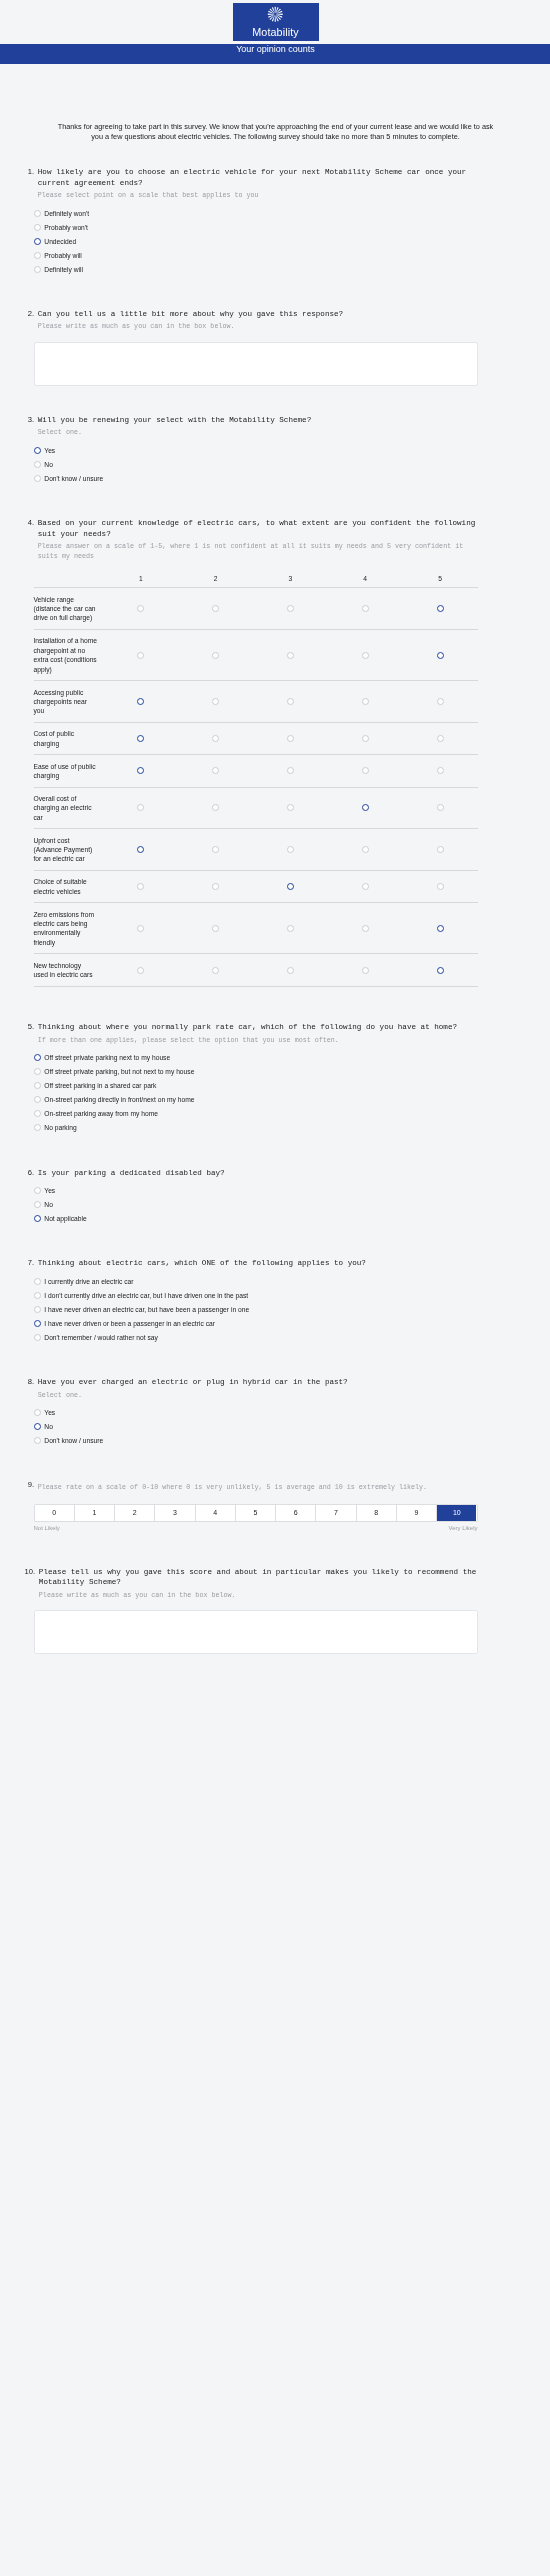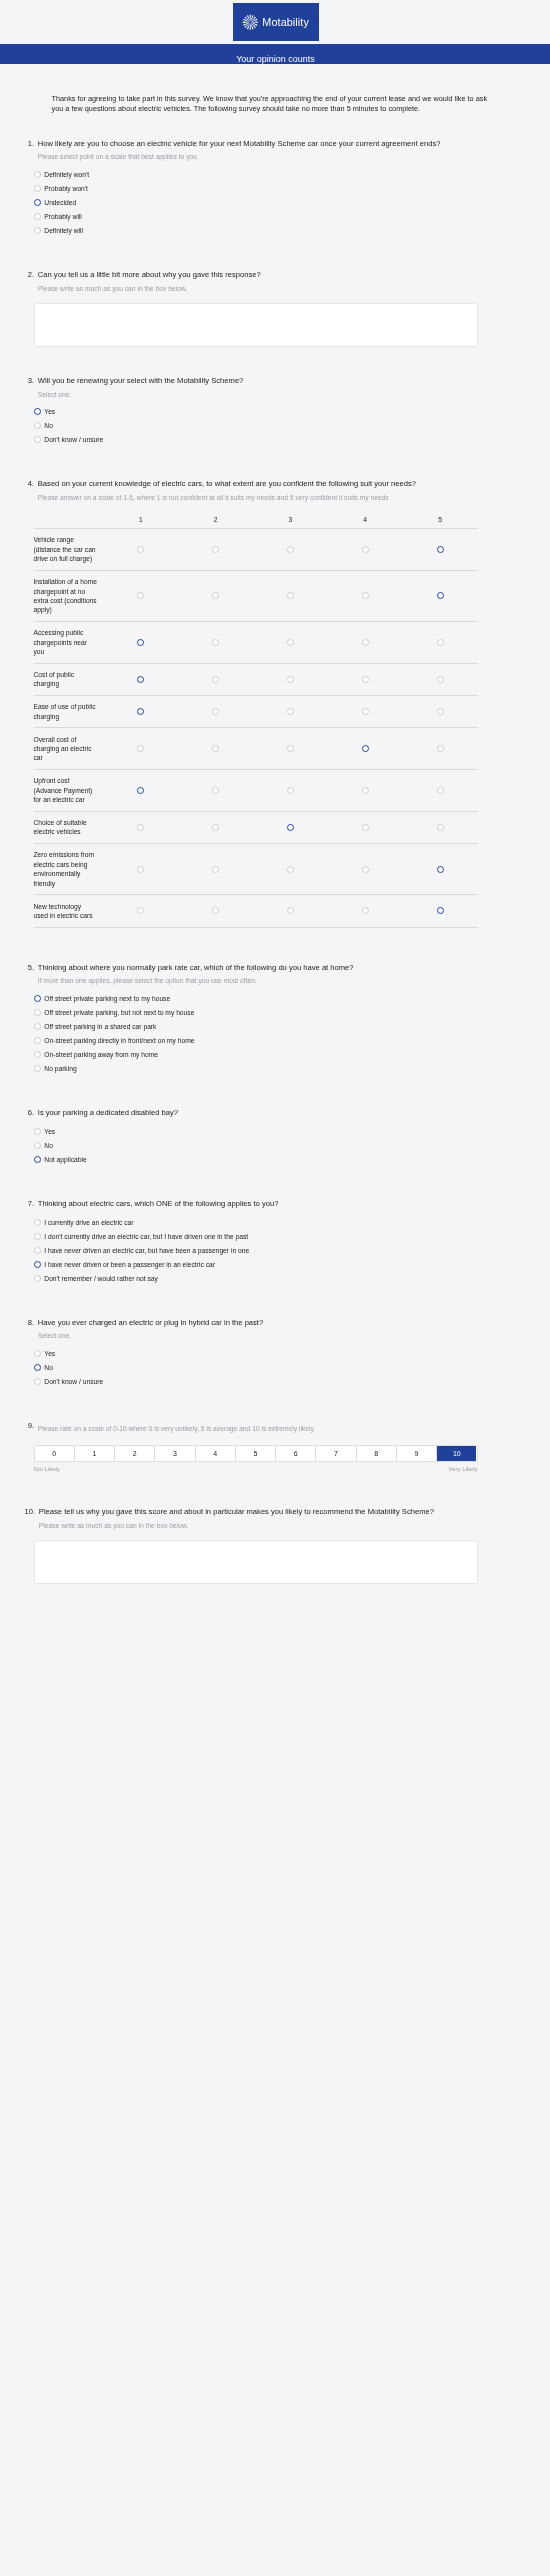--- a/index.html
+++ b/index.html
@@ -16,61 +16,64 @@
     width: 100%;
     display: flex; justify-content: center;
     padding: 3.2px 0 2.5px 0;
     background: #f4f5f7;
   }
   .logo-box {
     background: #20409a;
     width: 86px; height: 38px;
     display: flex; align-items: center; justify-content: center;
     gap: 3.8px;
+    flex-direction: column;
   }
   .logo-mark { width: 16.5px; height: 16.5px; flex: 0 0 auto; }
   .logo-text {
     color: #ffffff;
     font-size: 10.8px;
     letter-spacing: 0.1px;
     font-weight: 400;
     white-space: nowrap;
   }
 
   .title-bar {
     background: #20409a;
     width: 100%;
     height: 20px;
-    display: flex; align-items: flex-end; justify-content: center;
+    display: flex; align-items: flex-start; justify-content: center;
   }
   .title-bar span {
     color: #ffffff;
     font-size: 9px;
   }
 
   
   .page { width: 551px; padding: 0 0 0 0; }
   .inner { width: 502px; margin: 0 auto; }
 
   .intro {
+    text-align: center;
     color: #1b1b1b;
     font-size: 7.3px;
     line-height: 1.45;
     padding: 30px 27px 18px 27px;
+    margin-top: 28px;
   }
 
   
   .q { padding: 6.3px 0 6.3px 0; }
   .q-head { display: flex; align-items: flex-start; gap: 3.8px; }
   .q-num {
     font-size: 7.6px; color: #1b1b1b;
     min-width: 9.5px; text-align: right;
     line-height: 1.42;
   }
-  .q-body { flex: 1; }
+  .q-body { flex: 1; font-family: Liberation Mono, monospace; }
   .q-title {
     font-size: 7.6px; color: #1b1b1b;
     line-height: 1.42;
     margin: 0;
     max-width: 444px;
   }
   .q-sub {
     font-size: 6.7px;
     color: #9a9da3;
     line-height: 1.45;

